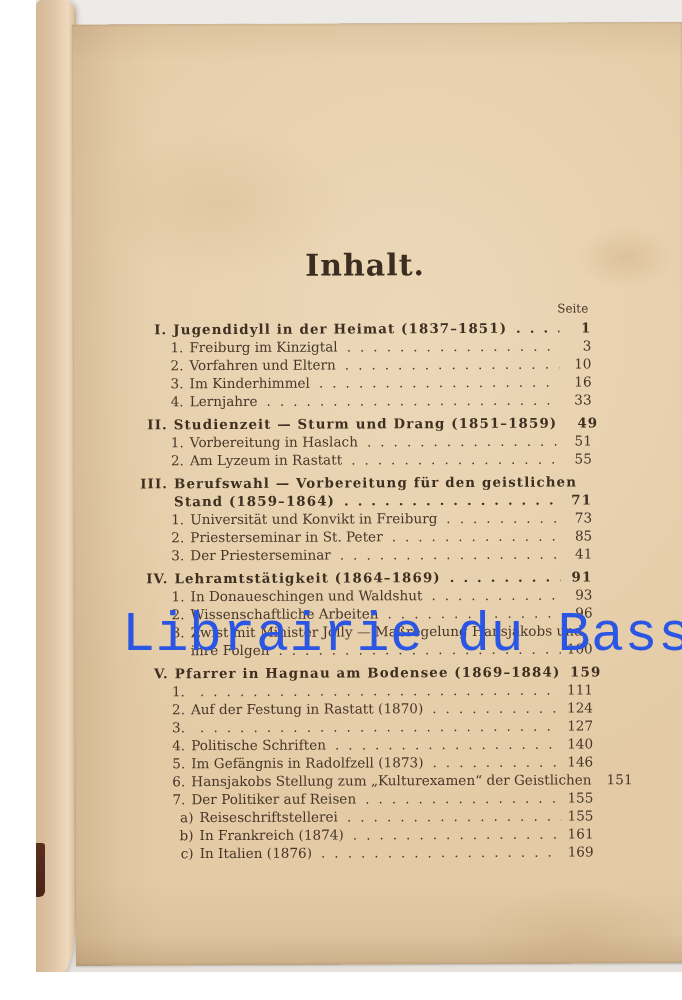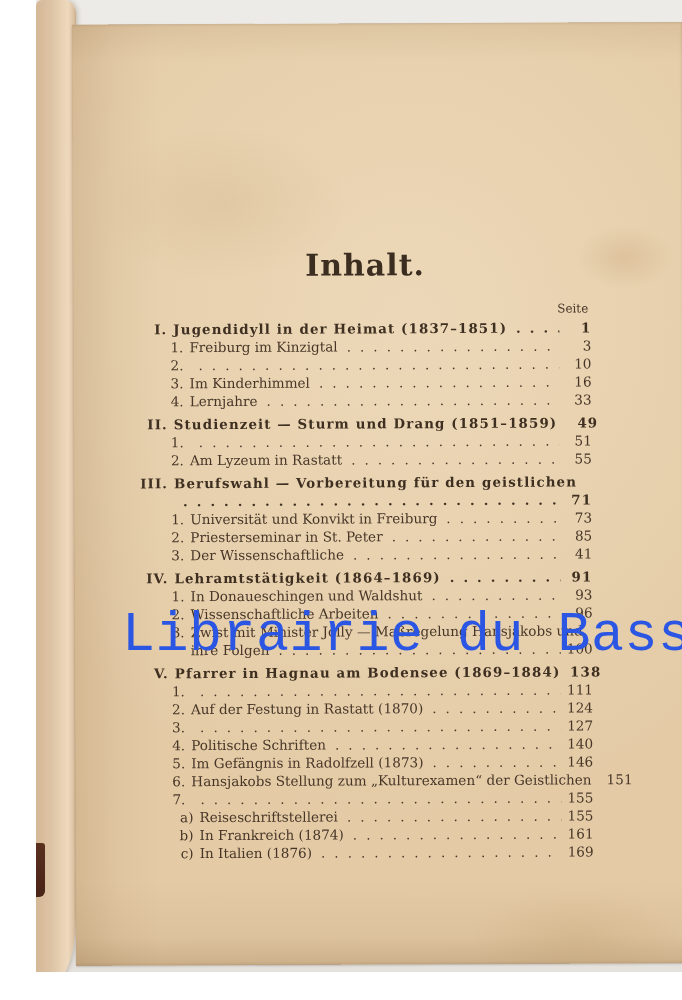--- a/index.html
+++ b/index.html
@@ -91,20 +91,21 @@
             <span class="pg">1</span>
           </div>
           <div class="row item">
             <span class="num">1.</span>
             <span class="label">Freiburg im Kinzigtal</span>
             <span class="leader">................................................................................</span>
             <span class="pg">3</span>
           </div>
           <div class="row item">
             <span class="num">2.</span>
+            <span class="label">Vorfahren und Eltern</span>
             <span class="leader">................................................................................</span>
             <span class="pg">10</span>
           </div>
           <div class="row item">
             <span class="num">3.</span>
             <span class="label">Im Kinderhimmel</span>
             <span class="leader">................................................................................</span>
             <span class="pg">16</span>
           </div>
           <div class="row item">
@@ -114,52 +115,54 @@
             <span class="pg">33</span>
           </div>
           <div class="row chapter gap">
             <span class="num">II.</span>
             <span class="label">Studienzeit — Sturm und Drang (1851–1859)</span>
             <span class="leader">................................................................................</span>
             <span class="pg">49</span>
           </div>
           <div class="row item">
             <span class="num">1.</span>
+            <span class="label">Vorbereitung in Haslach</span>
             <span class="leader">................................................................................</span>
             <span class="pg">51</span>
           </div>
           <div class="row item">
             <span class="num">2.</span>
             <span class="label">Am Lyzeum in Rastatt</span>
             <span class="leader">................................................................................</span>
             <span class="pg">55</span>
           </div>
           <div class="row chapter gap">
             <span class="num">III.</span>
             <span class="label">Berufswahl — Vorbereitung für den geistlichen</span>
           </div>
           <div class="row chapter cont-chapter">
+            <span class="label">Stand (1859–1864)</span>
             <span class="leader">................................................................................</span>
             <span class="pg">71</span>
           </div>
           <div class="row item">
             <span class="num">1.</span>
             <span class="label">Universität und Konvikt in Freiburg</span>
             <span class="leader">................................................................................</span>
             <span class="pg">73</span>
           </div>
           <div class="row item">
             <span class="num">2.</span>
             <span class="label">Priesterseminar in St. Peter</span>
             <span class="leader">................................................................................</span>
             <span class="pg">85</span>
           </div>
           <div class="row item">
             <span class="num">3.</span>
-            <span class="label">Der Wissenschaftliche</span>
+            <span class="label">Der Priesterseminar</span>
             <span class="leader">................................................................................</span>
             <span class="pg">41</span>
           </div>
           <div class="row chapter gap">
             <span class="num">IV.</span>
             <span class="label">Lehramtstätigkeit (1864–1869)</span>
             <span class="leader">................................................................................</span>
             <span class="pg">91</span>
           </div>
           <div class="row item">
@@ -180,21 +183,21 @@
           </div>
           <div class="row item cont-item">
             <span class="label">ihre Folgen</span>
             <span class="leader">................................................................................</span>
             <span class="pg">100</span>
           </div>
           <div class="row chapter gap">
             <span class="num">V.</span>
             <span class="label">Pfarrer in Hagnau am Bodensee (1869–1884)</span>
             <span class="leader">................................................................................</span>
-            <span class="pg">138</span>
+            <span class="pg">159</span>
           </div>
           <div class="row item">
             <span class="num">1.</span>
             <span class="leader">................................................................................</span>
             <span class="pg">111</span>
           </div>
           <div class="row item">
             <span class="num">2.</span>
             <span class="label">Auf der Festung in Rastatt (1870)</span>
             <span class="leader">................................................................................</span>
@@ -218,20 +221,21 @@
             <span class="pg">146</span>
           </div>
           <div class="row item">
             <span class="num">6.</span>
             <span class="label">Hansjakobs Stellung zum „Kulturexamen“ der Geistlichen</span>
             <span class="leader">................................................................................</span>
             <span class="pg">151</span>
           </div>
           <div class="row item">
             <span class="num">7.</span>
+            <span class="label">Der Politiker auf Reisen</span>
             <span class="leader">................................................................................</span>
             <span class="pg">155</span>
           </div>
           <div class="row sub">
             <span class="num">a)</span>
             <span class="label">Reiseschriftstellerei</span>
             <span class="leader">................................................................................</span>
             <span class="pg">155</span>
           </div>
           <div class="row sub">

